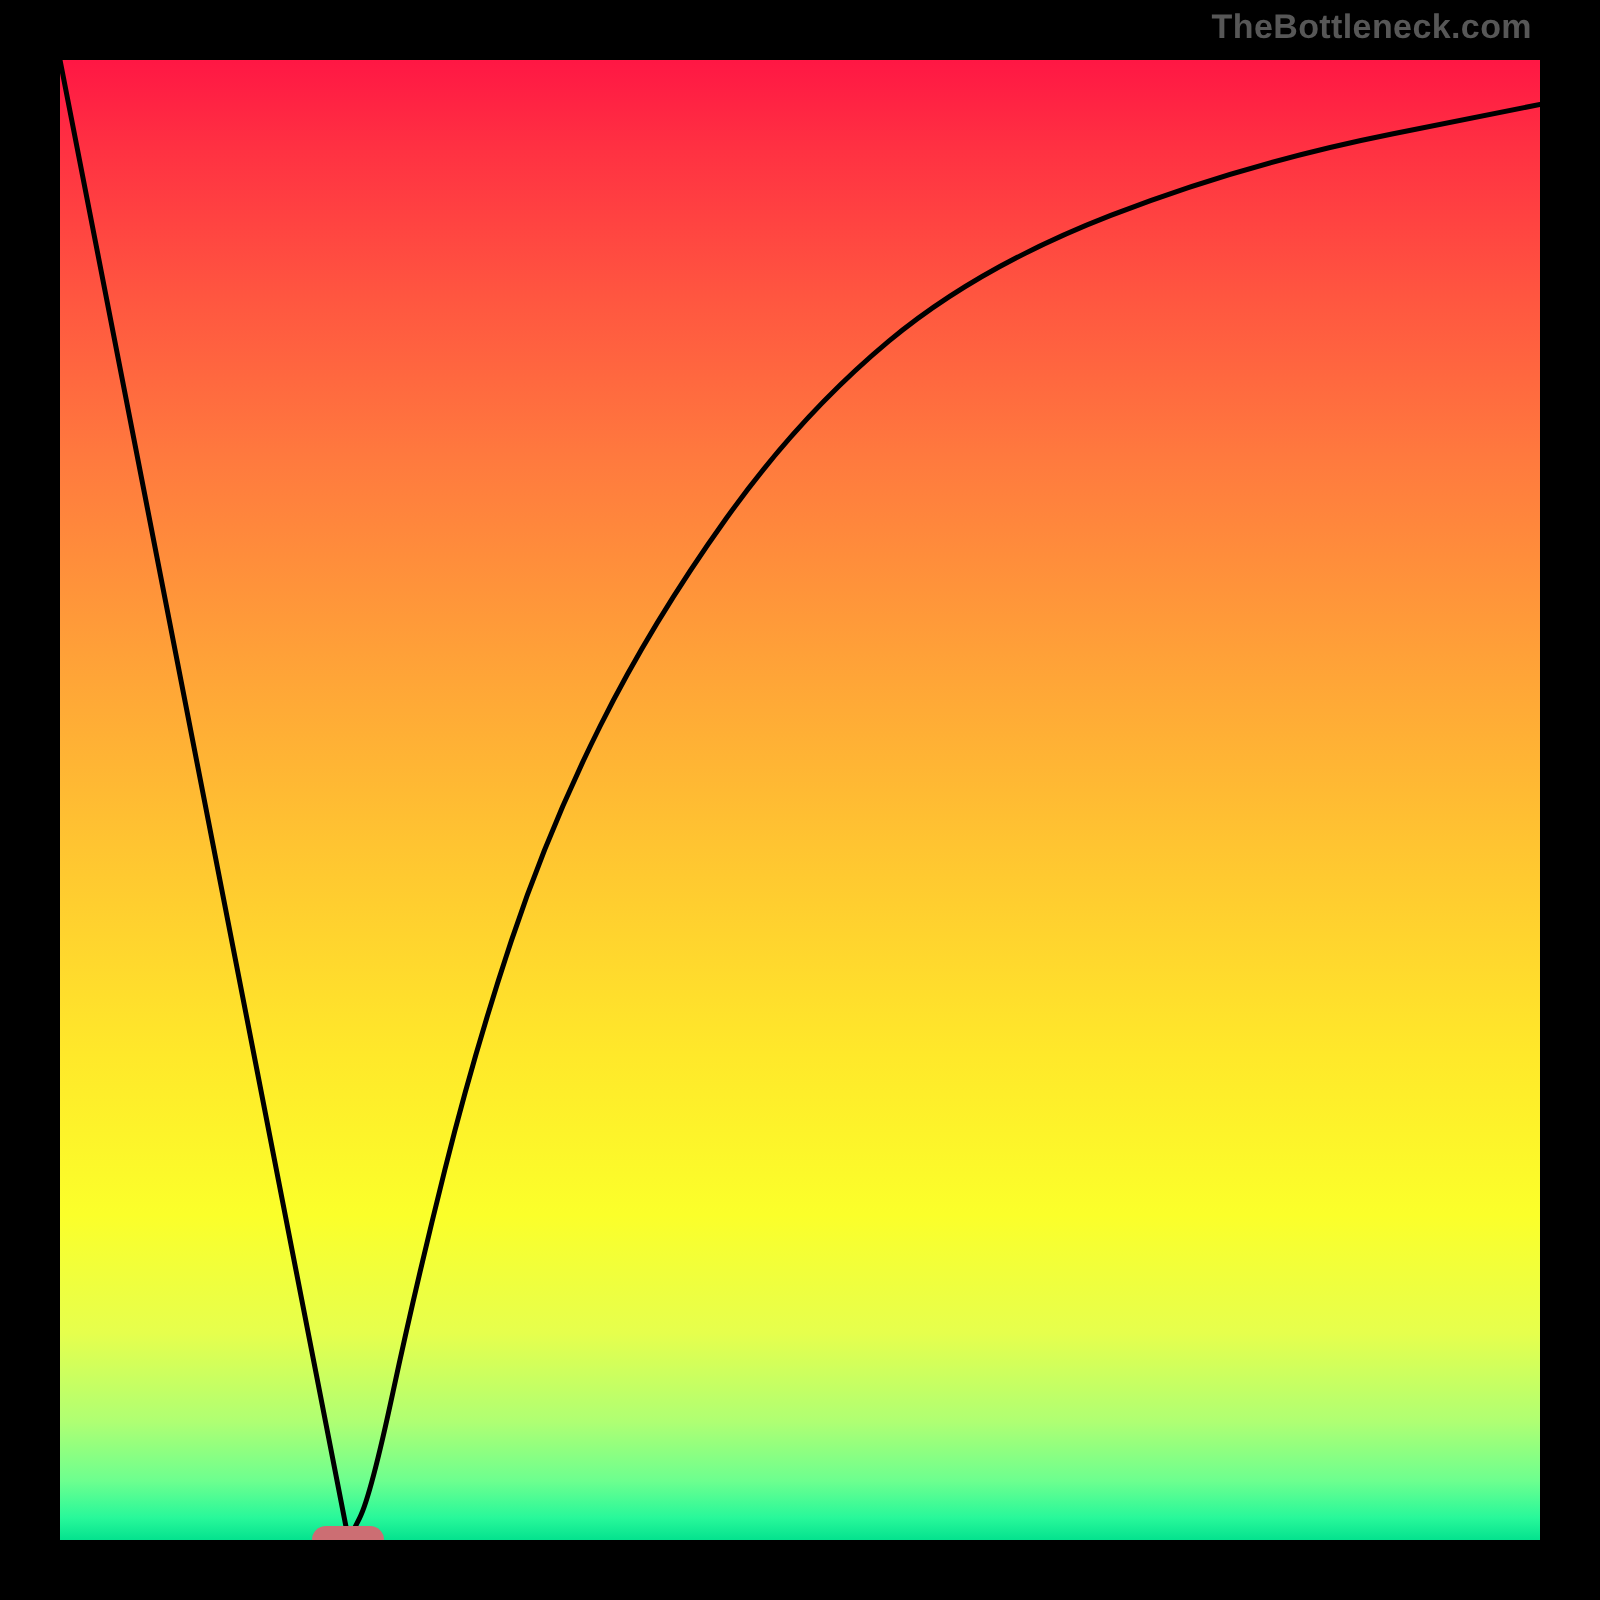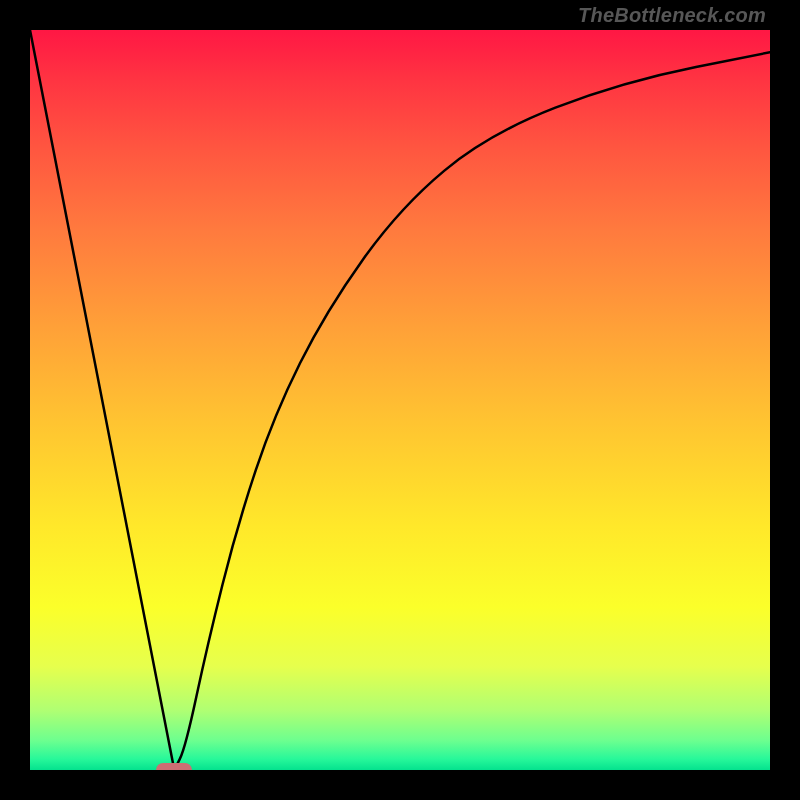--- a/index.html
+++ b/index.html
@@ -31,25 +31,24 @@
       #28f89a 98.5%,
       #04e28e 100%
     );
     overflow: hidden;
   }
   .attrib {
     position: absolute;
     top: 4px;
     right: 34px;
     font-family: Arial, Helvetica, sans-serif;
-    font-size: 20px;
+    font-size: 17px;
     font-weight: 600;
     color: #575757;
     letter-spacing: 0.2px;
-    font-style: italic;
   }
   svg.curve {
     position: absolute;
     left: 0;
     top: 0;
     width: 740px;
     height: 740px;
   }
   .marker {
     position: absolute;

